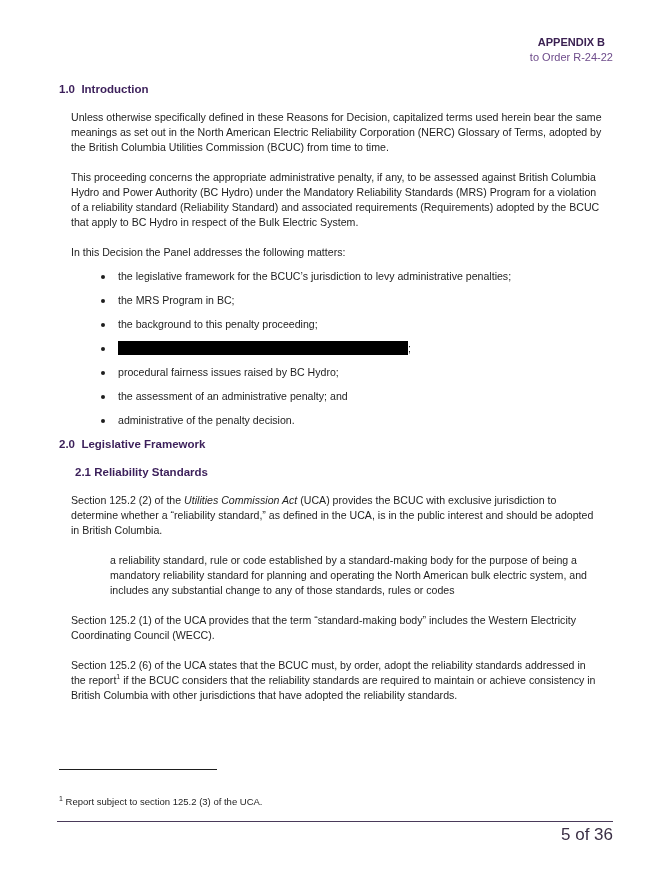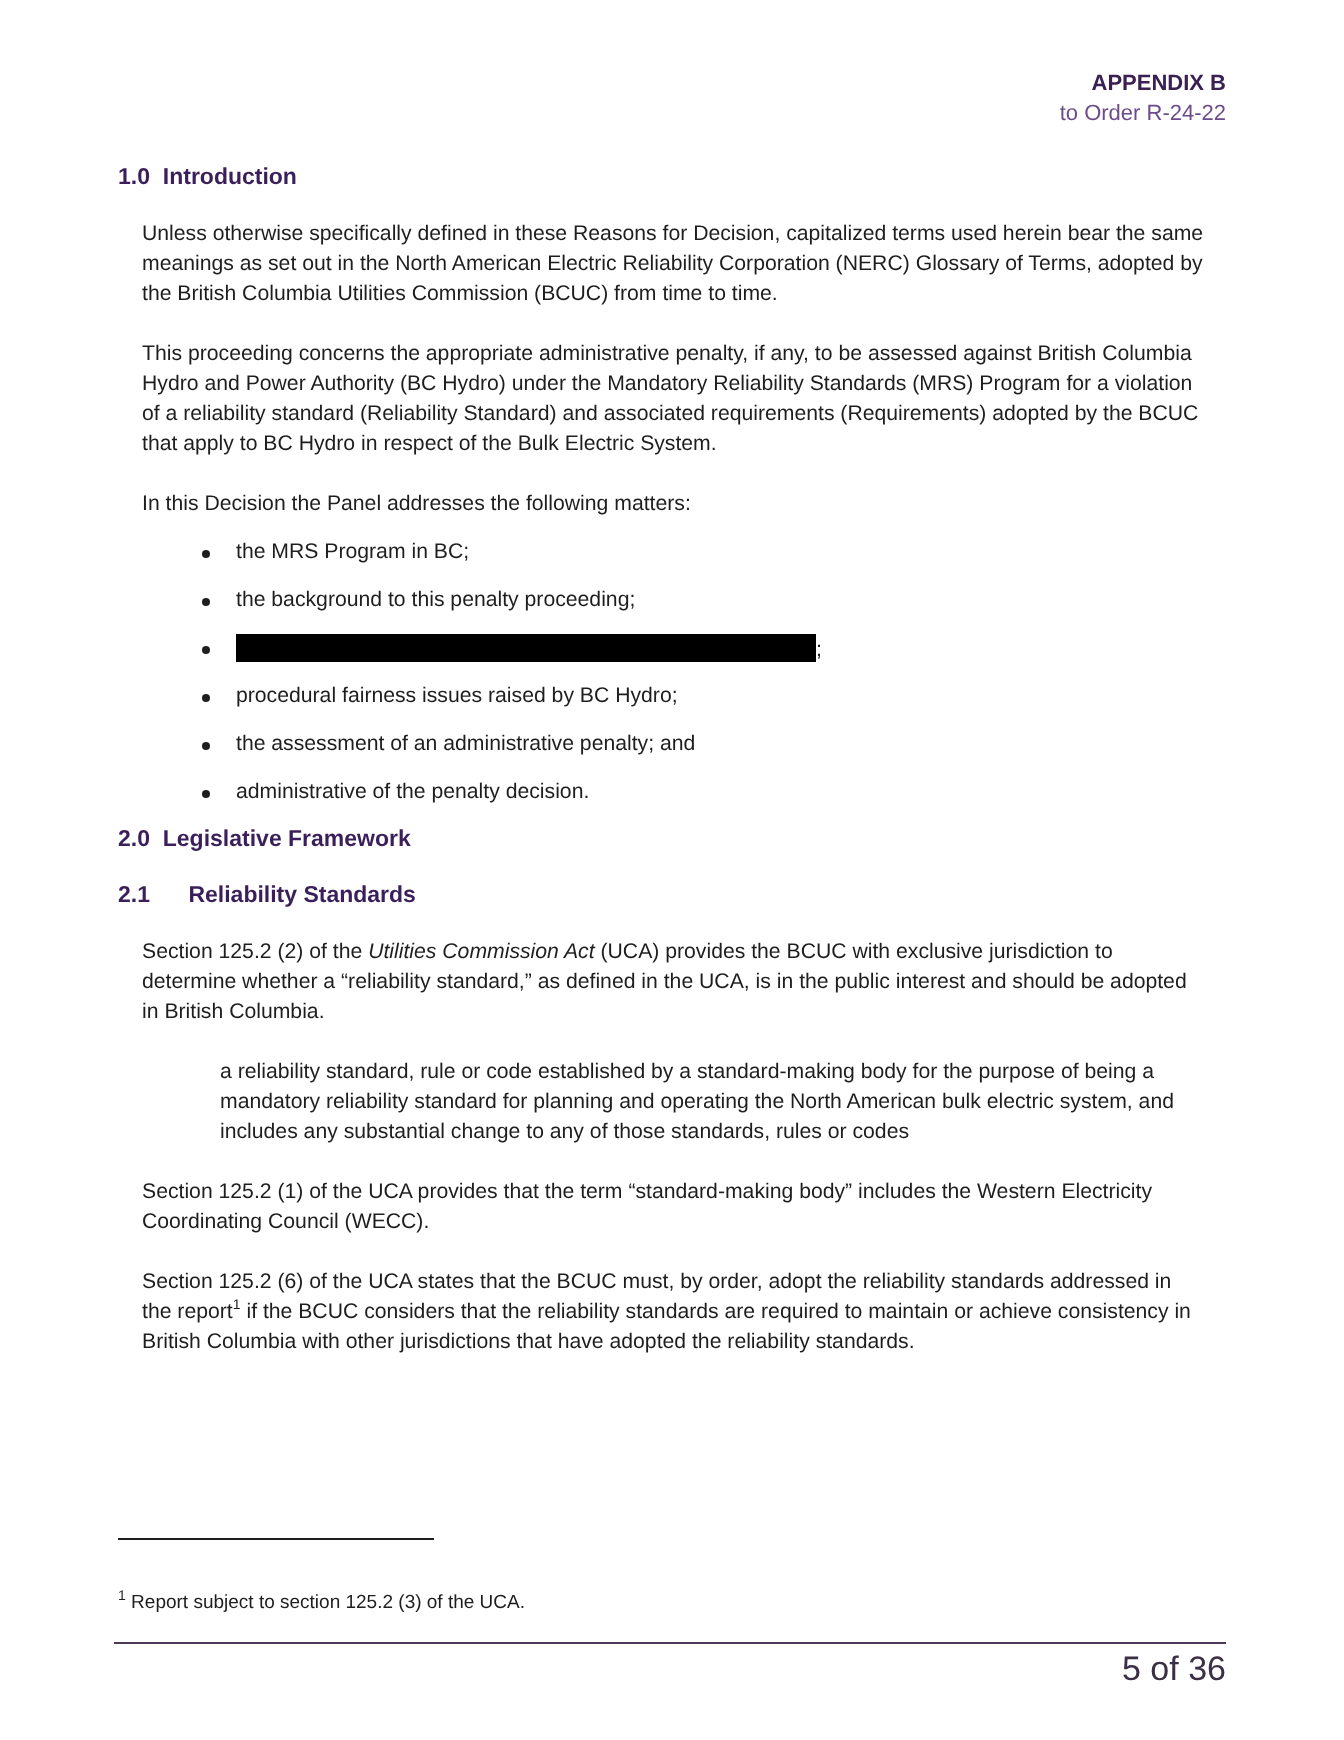--- a/index.html
+++ b/index.html
@@ -5,21 +5,21 @@
   html, body { margin: 0; padding: 0; background: #ffffff; }
   body {
     width: 672px; height: 870px; position: relative; overflow: hidden;
     font-family: "Liberation Sans", "DejaVu Sans", sans-serif;
     color: #1e1e1e;
   }
   .header {
     position: absolute; right: 59px; top: 35px; text-align: right;
     font-size: 11px; line-height: 15px;
   }
-  .header .appendix { font-weight: bold; color: #3b2152; }
+  .header .appendix { font-weight: bold; color: #3b2152; text-align: center; }
   .header .order { color: #6d4b8a; }
   .content {
     position: absolute; left: 59px; top: 82px; width: 556px;
     font-size: 10.6px; line-height: 15px;
   }
   h2 {
     margin: 0; font-size: 11.5px; font-weight: bold; color: #3b1f5a;
     line-height: 15px;
   }
   h2 .num { display: inline-block; }
@@ -65,34 +65,35 @@
 <div class="content">
   <h2 style="margin-bottom:13px;">
     <span class="num">1.0</span>&nbsp;
     <span>Introduction</span>
   </h2>
   <p class="para">Unless otherwise specifically defined in these Reasons for Decision, capitalized terms used herein bear the same meanings as set out in the North American Electric Reliability Corporation (NERC) Glossary of Terms, adopted by the British Columbia Utilities Commission (BCUC) from time to time.</p>
   <p class="para">This proceeding concerns the appropriate administrative penalty, if any, to be assessed against British Columbia Hydro and Power Authority (BC Hydro) under the Mandatory Reliability Standards (MRS) Program for a violation of a reliability standard (Reliability Standard) and associated requirements (Requirements) adopted by the BCUC that apply to BC Hydro in respect of the Bulk Electric System.</p>
   <p style="margin-bottom:9px;">In this Decision the Panel addresses the following matters:</p>
 
   <ul class="bullets">
+    <li><span class="dot"></span><span>the legislative framework for the BCUC’s jurisdiction to levy administrative penalties;</span></li>
     <li><span class="dot"></span><span>the MRS Program in BC;</span></li>
     <li><span class="dot"></span><span>the background to this penalty proceeding;</span></li>
     <li><span class="dot"></span><span class="redact"></span><span>;</span></li>
     <li><span class="dot"></span><span>procedural fairness issues raised by BC Hydro;</span></li>
     <li><span class="dot"></span><span>the assessment of an administrative penalty; and</span></li>
     <li><span class="dot"></span><span>administrative of the penalty decision.</span></li>
   </ul>
 
   <h2 style="margin-top:4px;margin-bottom:13px;">
     <span class="num">2.0</span>&nbsp;
     <span>Legislative Framework</span>
   </h2>
   <h2 style="margin-bottom:13px;">
-    <span class="num" style="width:32px;">2.1</span>
+    <span class="num" style="width:32px;text-align:right;">2.1</span>
     <span>Reliability Standards</span>
   </h2>
 
   <p class="para"><span>Section 125.2 (2) of the </span><i>Utilities Commission Act</i><span> (UCA) provides the BCUC with exclusive jurisdiction to determine whether a “reliability standard,” as defined in the UCA, is in the public interest and should be adopted in British Columbia.</span></p>
   <p class="blockquote">a reliability standard, rule or code established by a standard-making body for the purpose of being a mandatory reliability standard for planning and operating the North American bulk electric system, and includes any substantial change to any of those standards, rules or codes</p>
   <p class="para">Section 125.2 (1) of the UCA provides that the term “standard-making body” includes the Western Electricity Coordinating Council (WECC).</p>
   <p class="para"><span>Section 125.2 (6) of the UCA states that the BCUC must, by order, adopt the reliability standards addressed in the report</span><sup>1</sup><span> if the BCUC considers that the reliability standards are required to maintain or achieve consistency in British Columbia with other jurisdictions that have adopted the reliability standards.</span></p>
 </div>
 
 <div class="fn-rule"></div>

